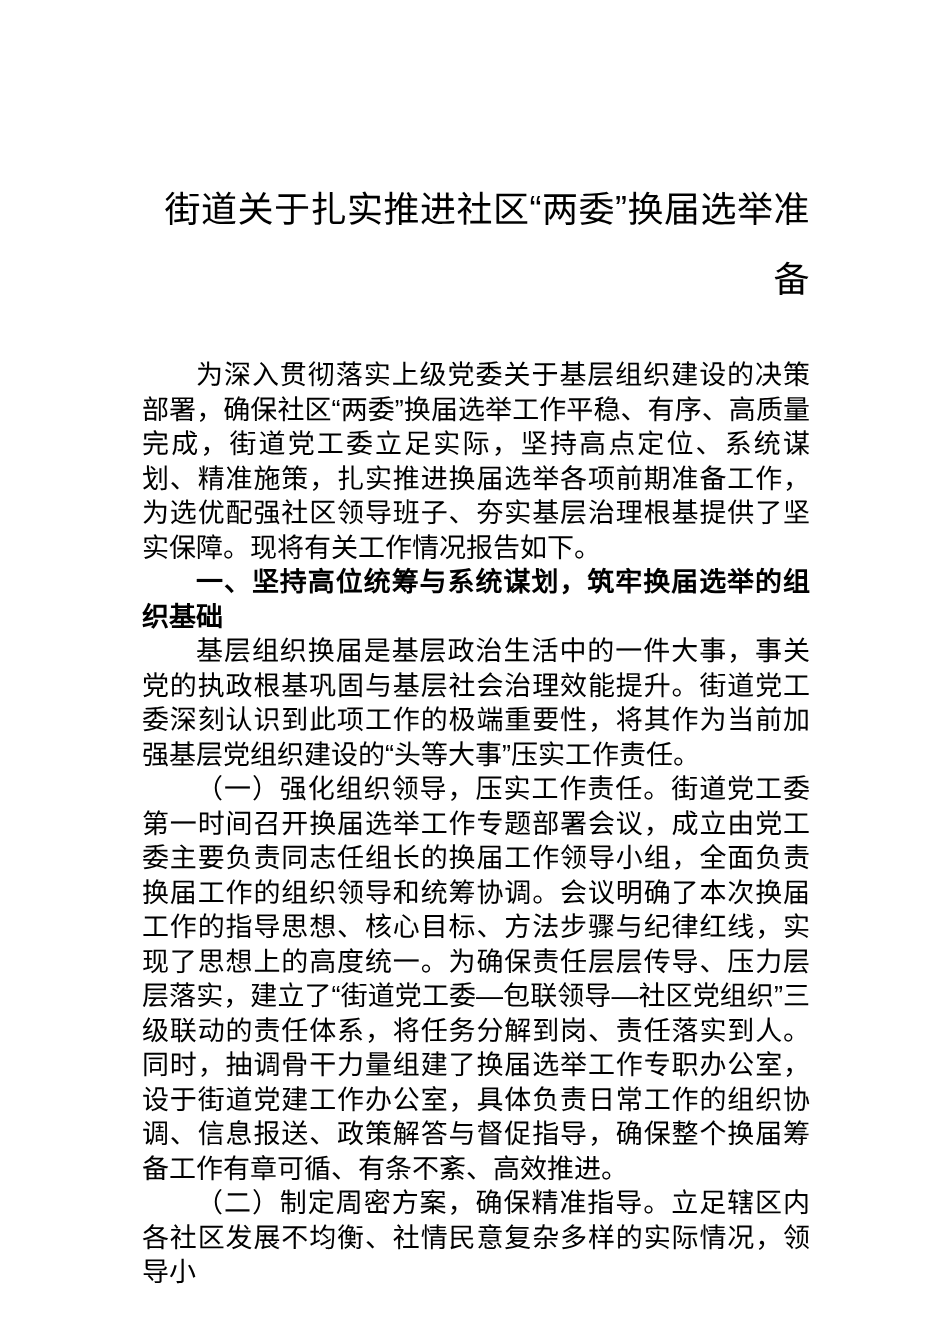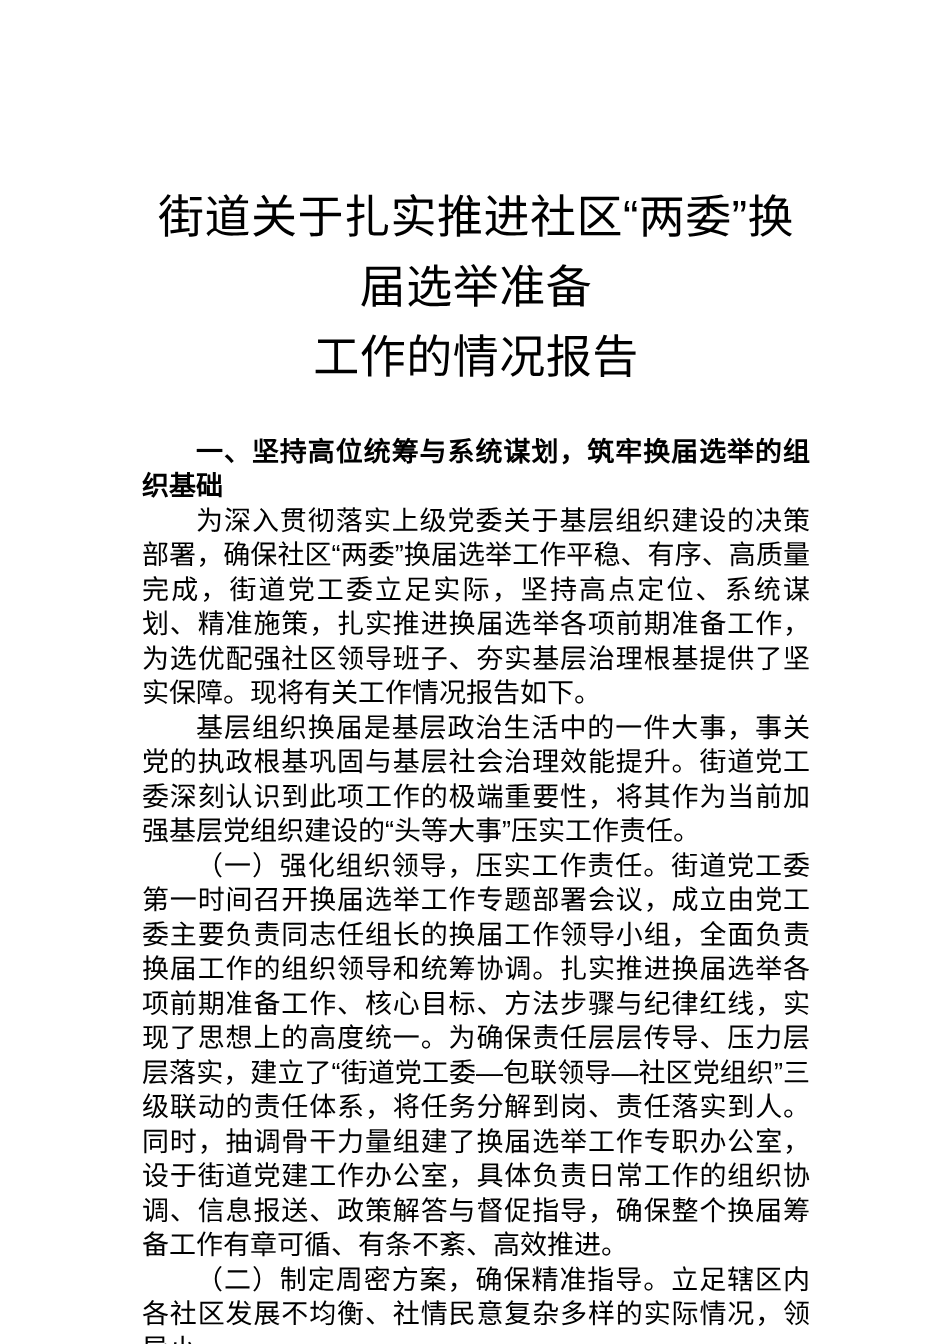--- a/index.html
+++ b/index.html
@@ -18,22 +18,22 @@
     overflow: hidden;
   }
   .doc-content {
     position: absolute;
     left: 142px;
     top: 0;
     width: 668px;
   }
   .doc-title {
     padding-top: 151px;
-    text-align: center;
-    font-size: 46px;
+    text-align: right;
+    font-size: 36px;
     line-height: 70px;
     font-weight: 500;
     letter-spacing: 0.5px;
   }
   .doc-body {
     margin-top: 43px;
   }
   .para {
     margin: 0;
     font-size: 27px;
@@ -48,25 +48,24 @@
   }
 </style>
 </head>
 <body>
 
 <div class="page">
   <div class="doc-content">
 
     <h1 class="doc-title">
       <span class="title-line">街道关于扎实推进社区“两委”换届选举准备</span><br>
-      <span class="title-line">工作的情况报告</span>
     </h1>
 
     <div class="doc-body">
+      <p class="para">为深入贯彻落实上级党委关于基层组织建设的决策部署，确保社区“两委”换届选举工作平稳、有序、高质量完成，街道党工委立足实际，坚持高点定位、系统谋划、精准施策，扎实推进换届选举各项前期准备工作，为选优配强社区领导班子、夯实基层治理根基提供了坚实保障。现将有关工作情况报告如下。</p>
       <p class="para heading">一、坚持高位统筹与系统谋划，筑牢换届选举的组织基础</p>
-      <p class="para">为深入贯彻落实上级党委关于基层组织建设的决策部署，确保社区“两委”换届选举工作平稳、有序、高质量完成，街道党工委立足实际，坚持高点定位、系统谋划、精准施策，扎实推进换届选举各项前期准备工作，为选优配强社区领导班子、夯实基层治理根基提供了坚实保障。现将有关工作情况报告如下。</p>
       <p class="para">基层组织换届是基层政治生活中的一件大事，事关党的执政根基巩固与基层社会治理效能提升。街道党工委深刻认识到此项工作的极端重要性，将其作为当前加强基层党组织建设的“头等大事”压实工作责任。</p>
-      <p class="para">（一）强化组织领导，压实工作责任。街道党工委第一时间召开换届选举工作专题部署会议，成立由党工委主要负责同志任组长的换届工作领导小组，全面负责换届工作的组织领导和统筹协调。扎实推进换届选举各项前期准备工作、核心目标、方法步骤与纪律红线，实现了思想上的高度统一。为确保责任层层传导、压力层层落实，建立了“街道党工委—包联领导—社区党组织”三级联动的责任体系，将任务分解到岗、责任落实到人。同时，抽调骨干力量组建了换届选举工作专职办公室，设于街道党建工作办公室，具体负责日常工作的组织协调、信息报送、政策解答与督促指导，确保整个换届筹备工作有章可循、有条不紊、高效推进。</p>
+      <p class="para">（一）强化组织领导，压实工作责任。街道党工委第一时间召开换届选举工作专题部署会议，成立由党工委主要负责同志任组长的换届工作领导小组，全面负责换届工作的组织领导和统筹协调。会议明确了本次换届工作的指导思想、核心目标、方法步骤与纪律红线，实现了思想上的高度统一。为确保责任层层传导、压力层层落实，建立了“街道党工委—包联领导—社区党组织”三级联动的责任体系，将任务分解到岗、责任落实到人。同时，抽调骨干力量组建了换届选举工作专职办公室，设于街道党建工作办公室，具体负责日常工作的组织协调、信息报送、政策解答与督促指导，确保整个换届筹备工作有章可循、有条不紊、高效推进。</p>
       <p class="para">（二）制定周密方案，确保精准指导。立足辖区内各社区发展不均衡、社情民意复杂多样的实际情况，领导小</p>
     </div>
 
   </div>
 </div>
 
 </body></html>

